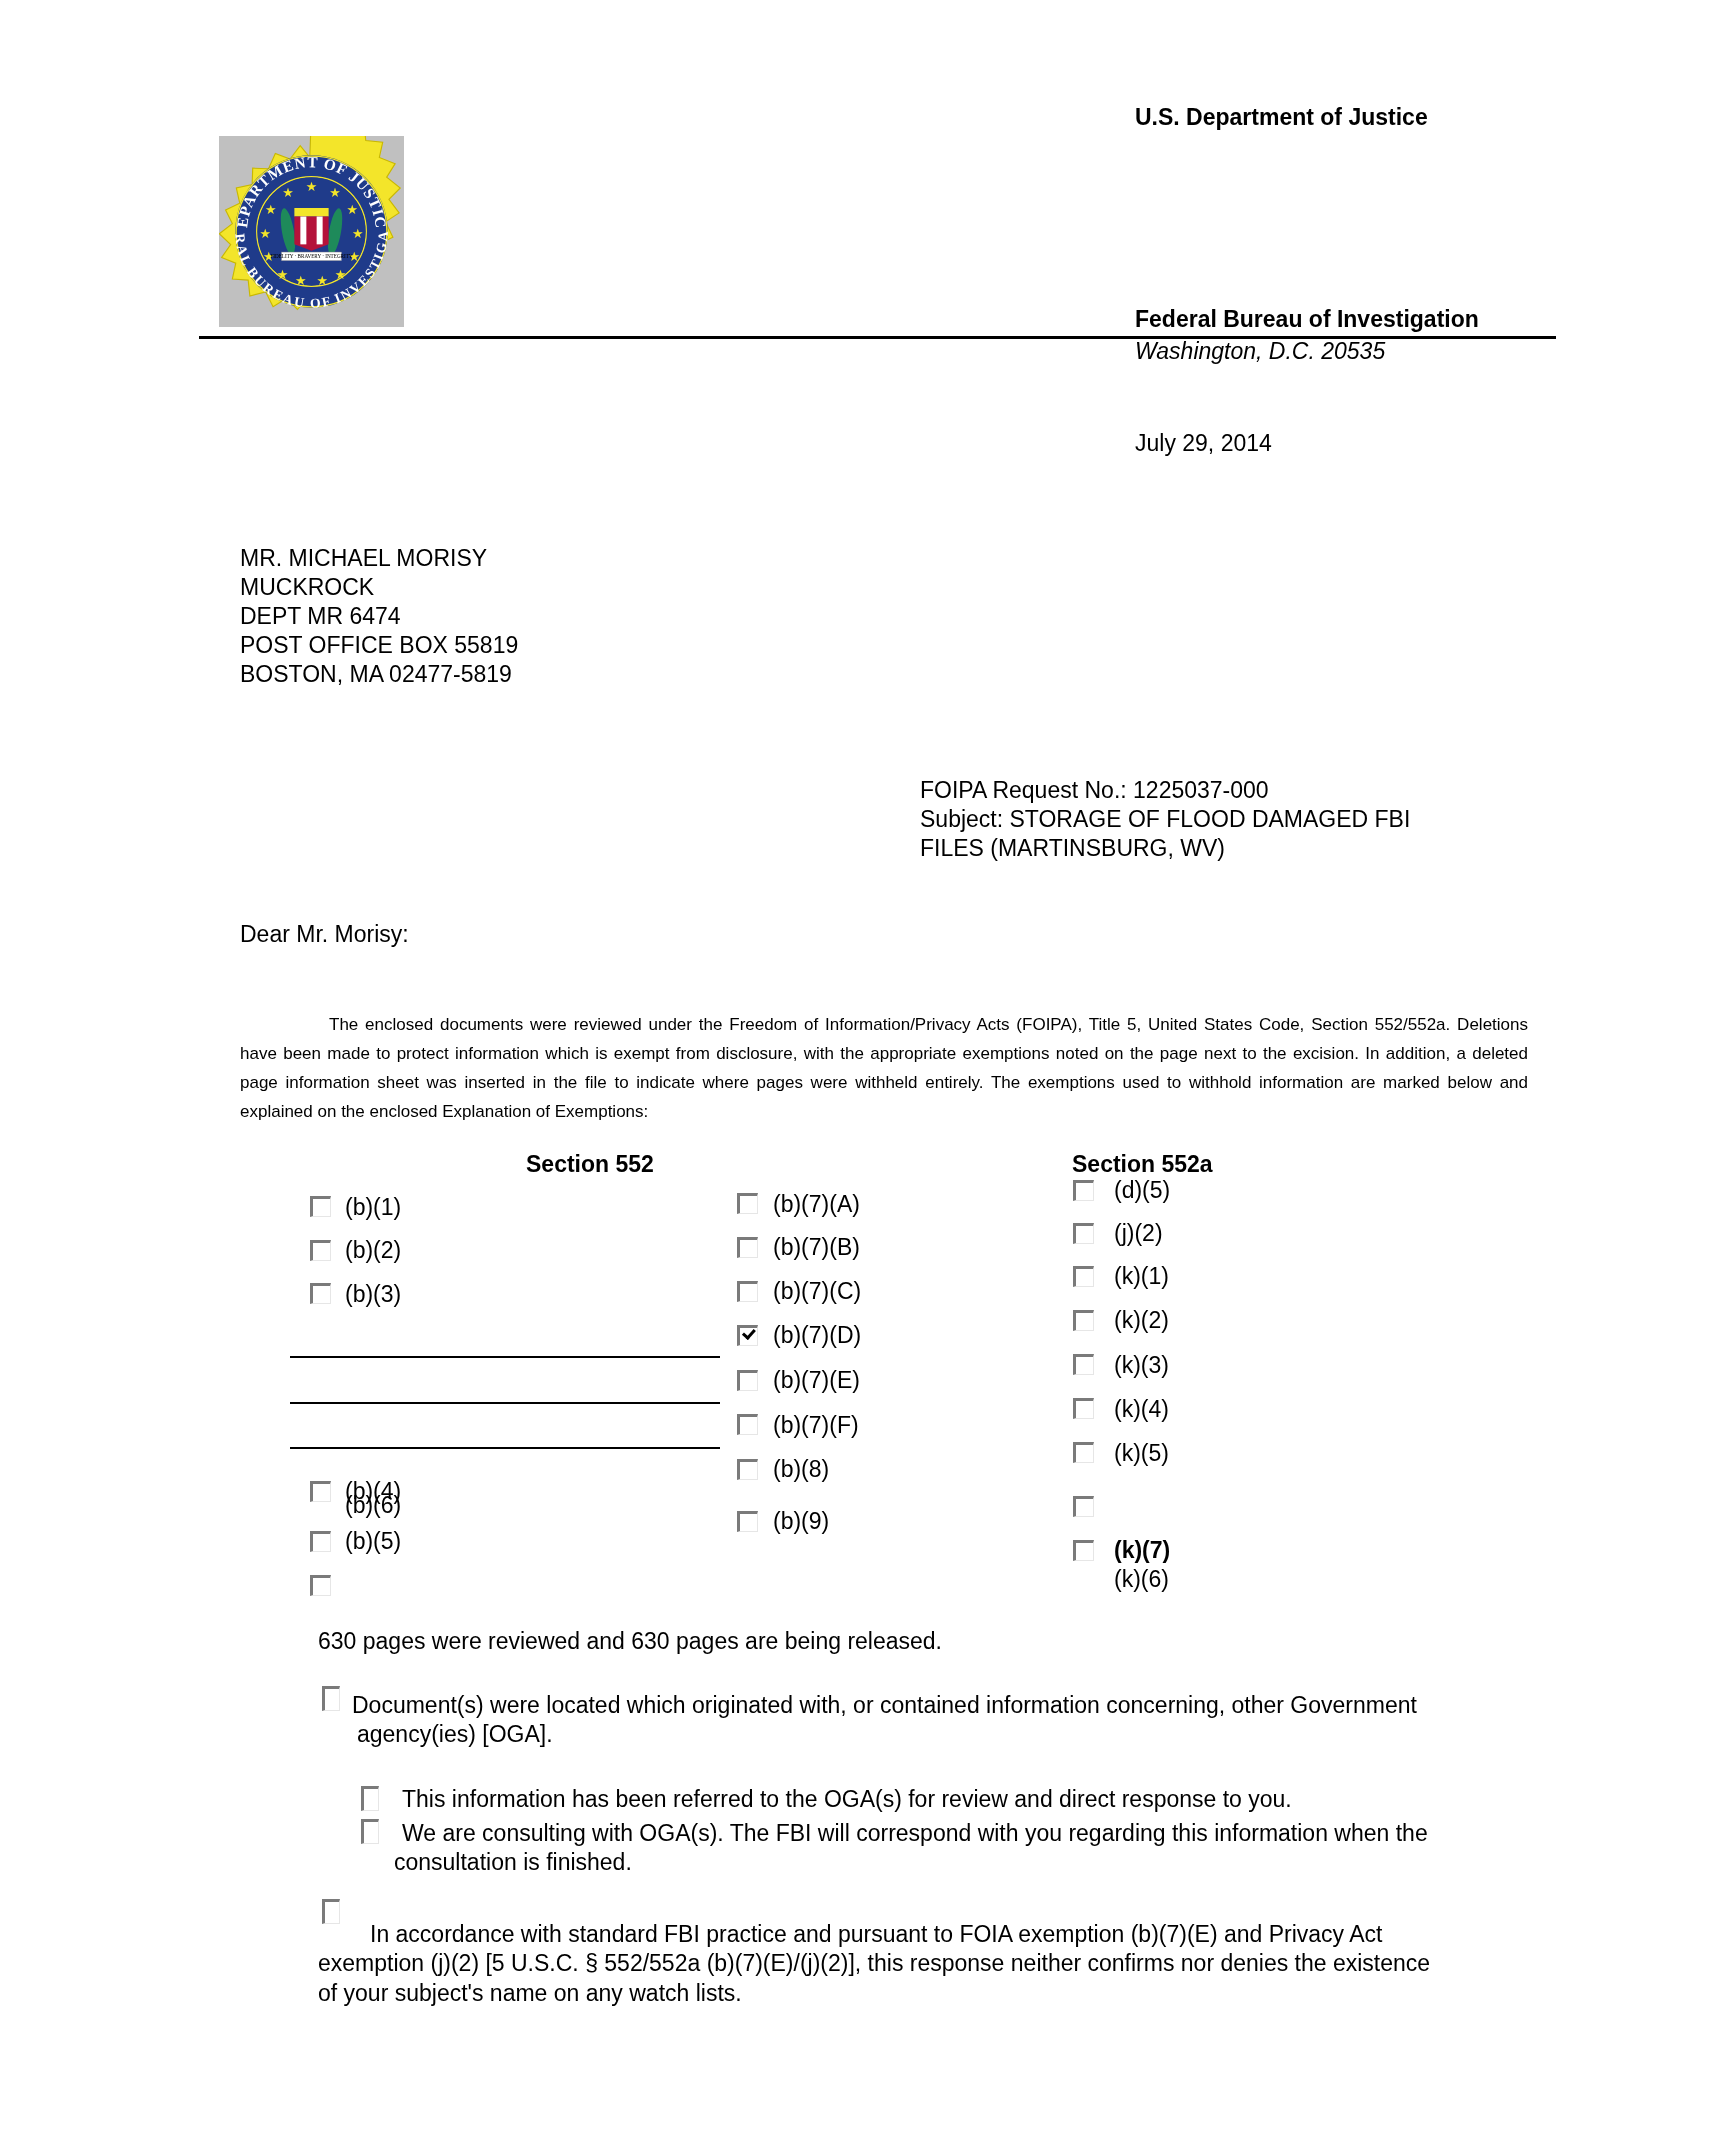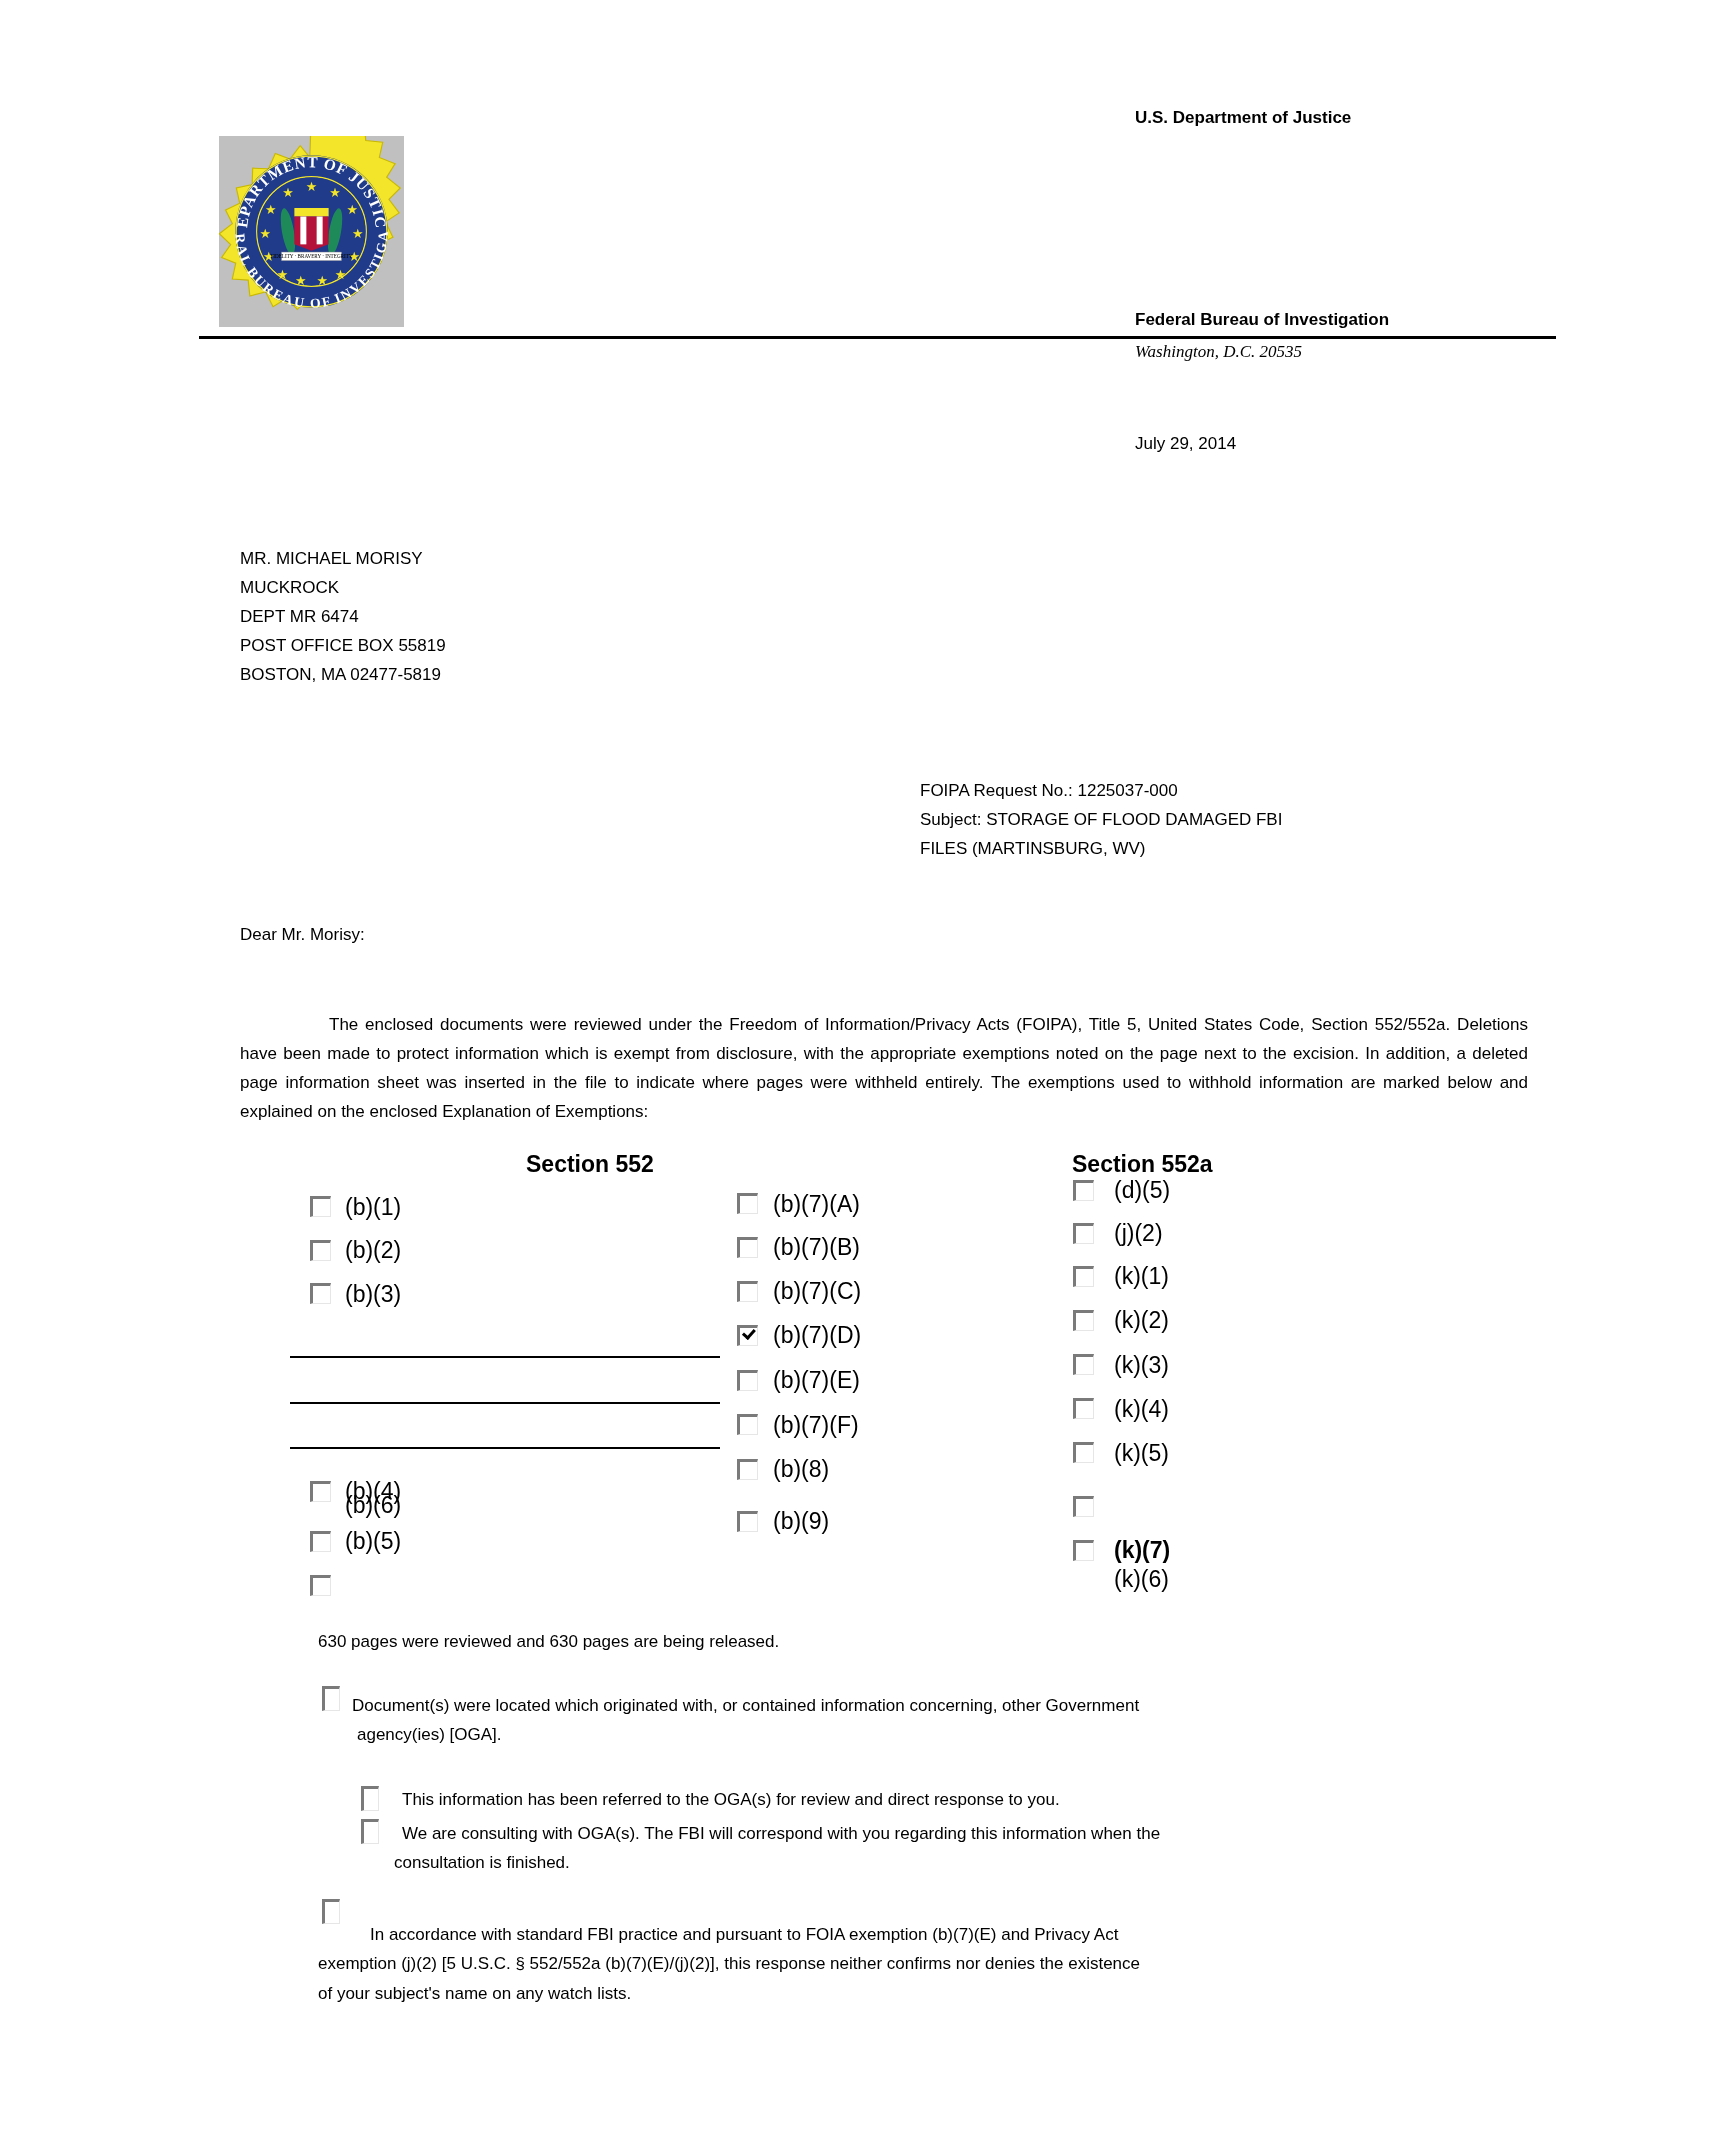--- a/index.html
+++ b/index.html
@@ -1,21 +1,21 @@
 <!DOCTYPE html>
 <html style="font-size:6.8px"><head>
 <meta charset="utf-8">
 <style>
   html, body { margin:0; padding:0; background:#ffffff; }
   body { width:1735px; height:2241px; position:relative; overflow:hidden;
          font-family:"Liberation Sans", sans-serif; color:#000; }
   .abs { position:absolute; }
-  .t { font-size:17px; line-height:29px; white-space:nowrap; }
+  .t { font-size:23px; line-height:29px; white-space:nowrap; }
   .bold { font-weight:bold; }
-  .ital { font-style:italic;font-family:Liberation Serif, serif; }
+  .ital { font-style:italic; }
 
   
   #seal { left:219px; top:136px; width:185px; height:191px; background:#c0c0c0; }
   #seal svg { width:100%; height:100%; display:block; }
 
   #rule { left:199px; top:336px; width:1357px; height:2.6px; background:#000; }
 
   .addr-line { display:block; }
 
   .para { font-size:17px; line-height:29px; text-align:justify; text-align-last:left;margin-top:32px; }

